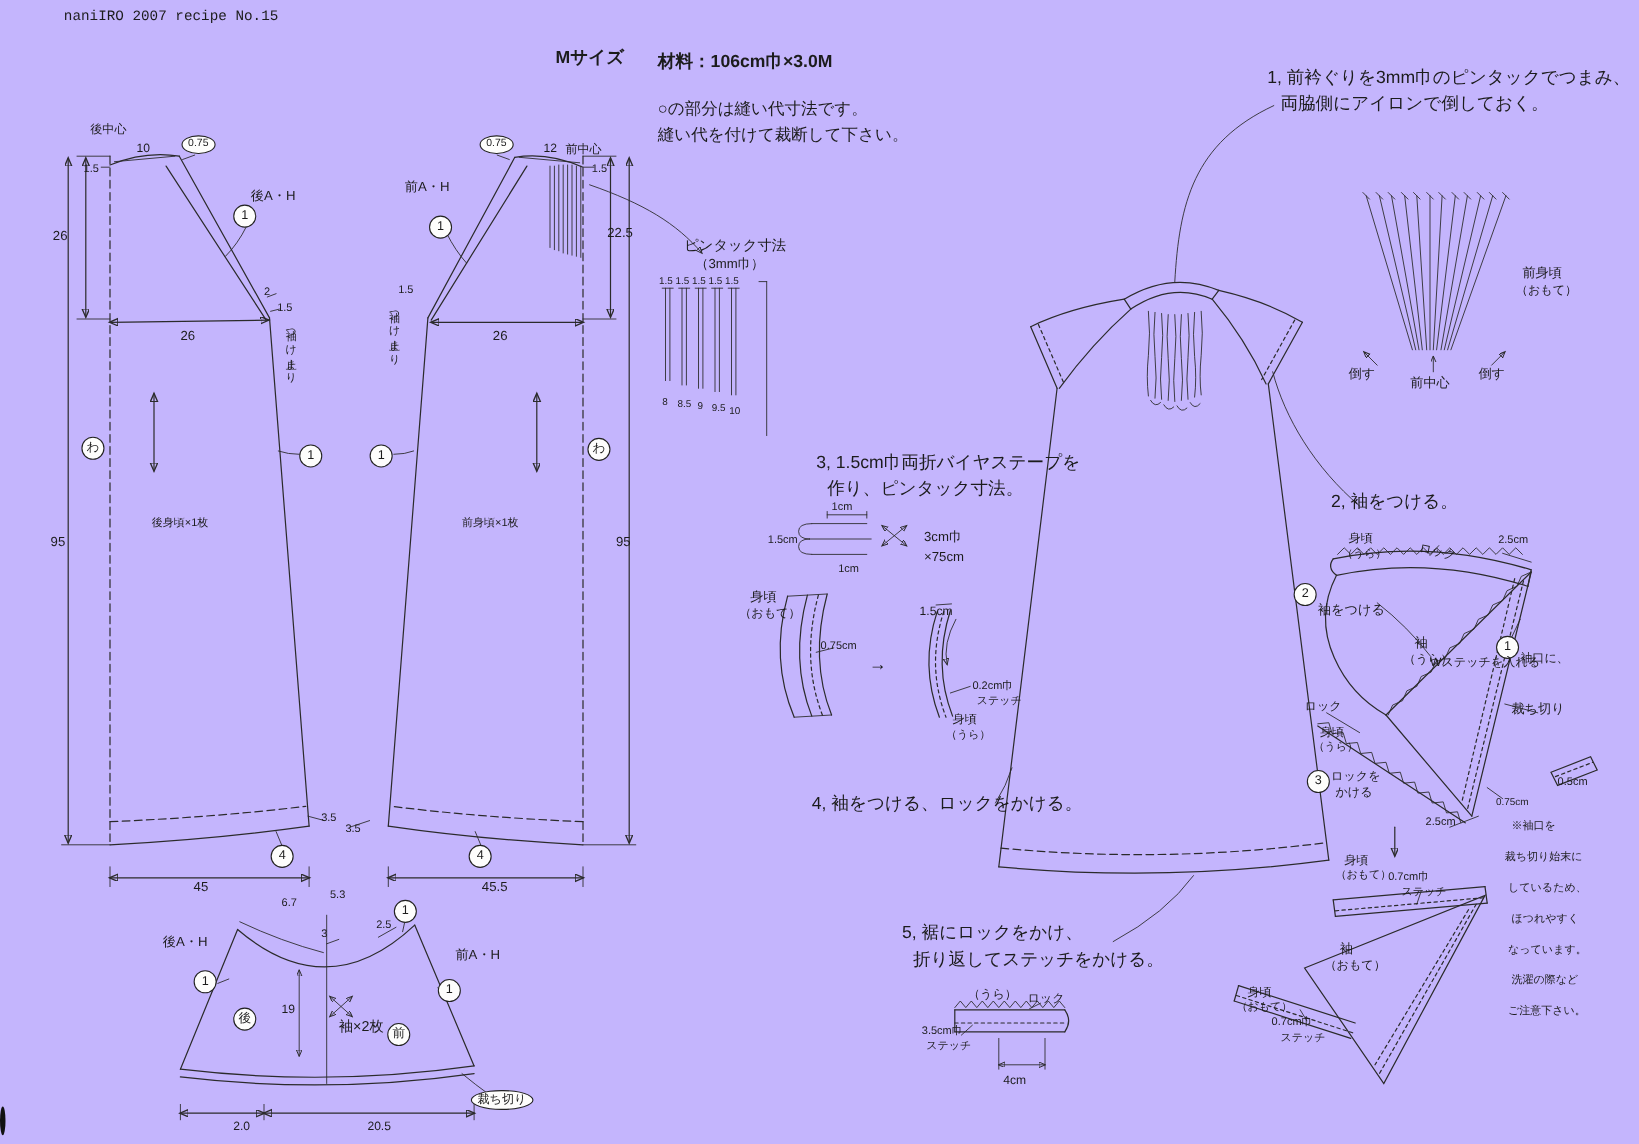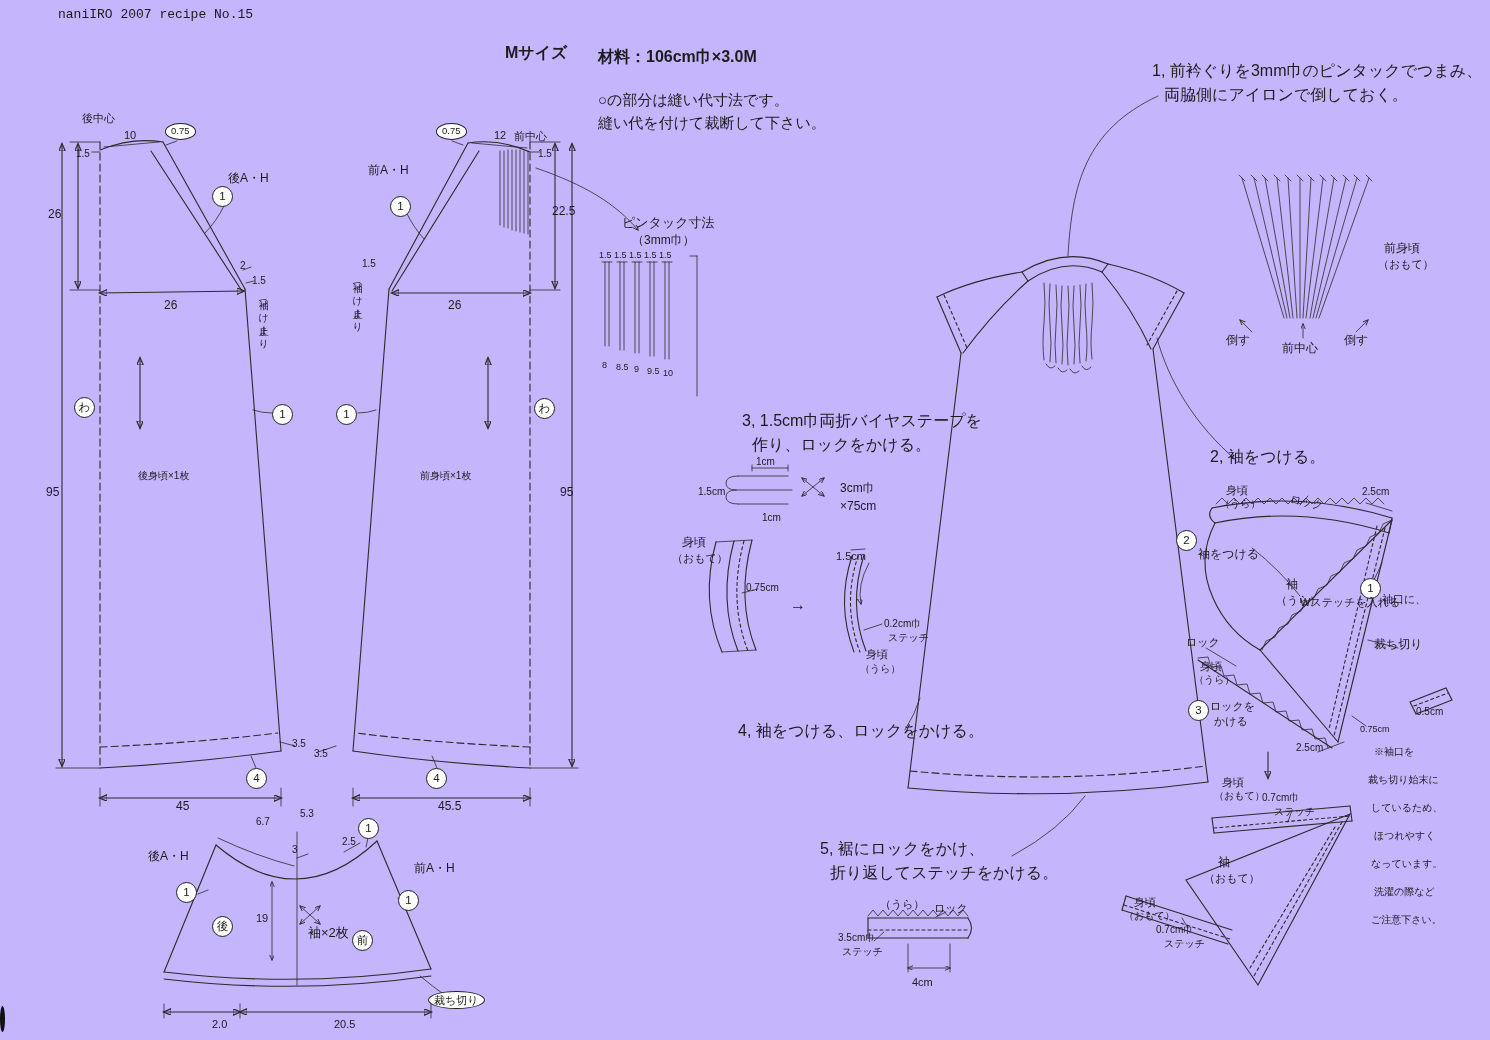--- a/index.html
+++ b/index.html
@@ -350,21 +350,21 @@
 <div class="lb s9" style="left:602px;top:360px">8</div>
 <div class="lb s9" style="left:616px;top:362px">8.5</div>
 <div class="lb s9" style="left:634px;top:364px">9</div>
 <div class="lb s9" style="left:647px;top:366px">9.5</div>
 <div class="lb s9" style="left:663px;top:368px">10</div>
 
 <div class="lb s16" style="left:1152px;top:62px">1, 前衿ぐりを3mm巾のピンタックでつまみ、</div>
 <div class="lb s16" style="left:1164px;top:86px">両脇側にアイロンで倒しておく。</div>
 <div class="lb s16" style="left:1210px;top:448px">2, 袖をつける。</div>
 <div class="lb s16" style="left:742px;top:412px">3, 1.5cm巾両折バイヤステープを</div>
-<div class="lb s16" style="left:752px;top:436px">作り、ロックをかける。</div>
+<div class="lb s16" style="left:752px;top:436px">作り、ピンタック寸法。</div>
 <div class="lb s16" style="left:738px;top:722px">4, 袖をつける、ロックをかける。</div>
 <div class="lb s16" style="left:820px;top:840px">5, 裾にロックをかけ、</div>
 <div class="lb s16" style="left:830px;top:864px">折り返してステッチをかける。</div>
 
 <div class="lb s10" style="left:756px;top:456px">1cm</div>
 <div class="lb s10" style="left:698px;top:486px">1.5cm</div>
 <div class="lb s10" style="left:762px;top:512px">1cm</div>
 <div class="lb s12" style="left:840px;top:482px">3cm巾</div>
 <div class="lb s12" style="left:840px;top:500px">×75cm</div>
 

